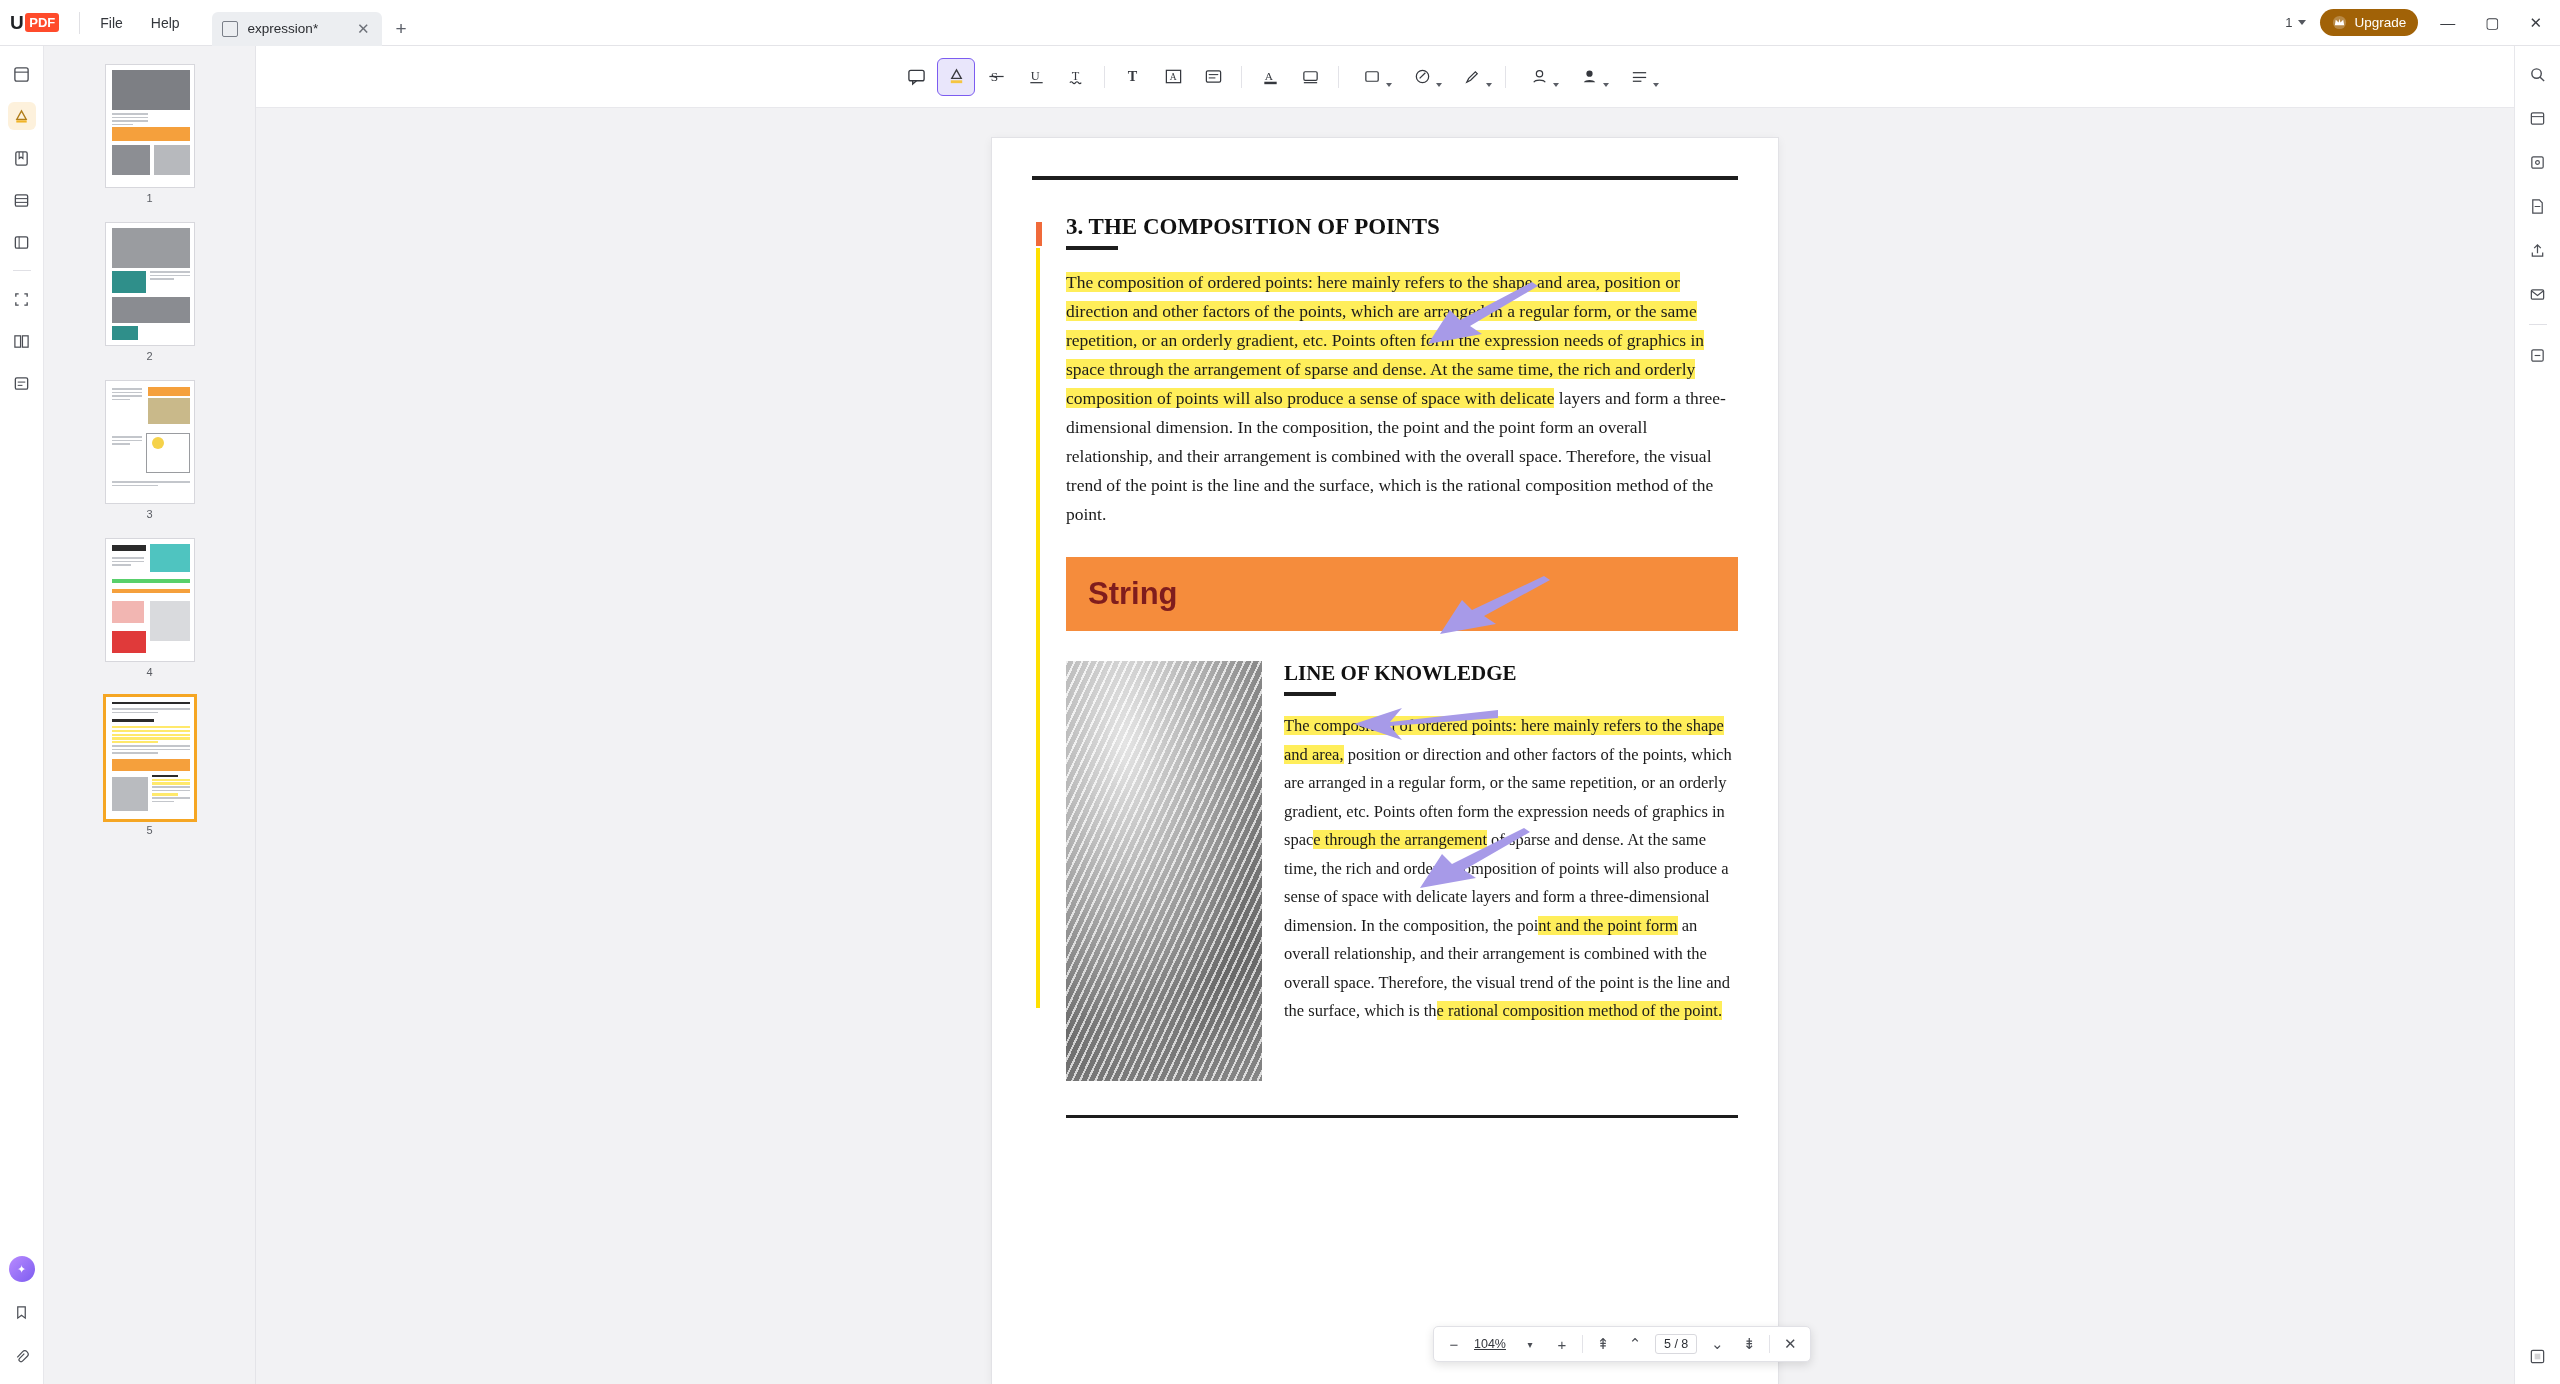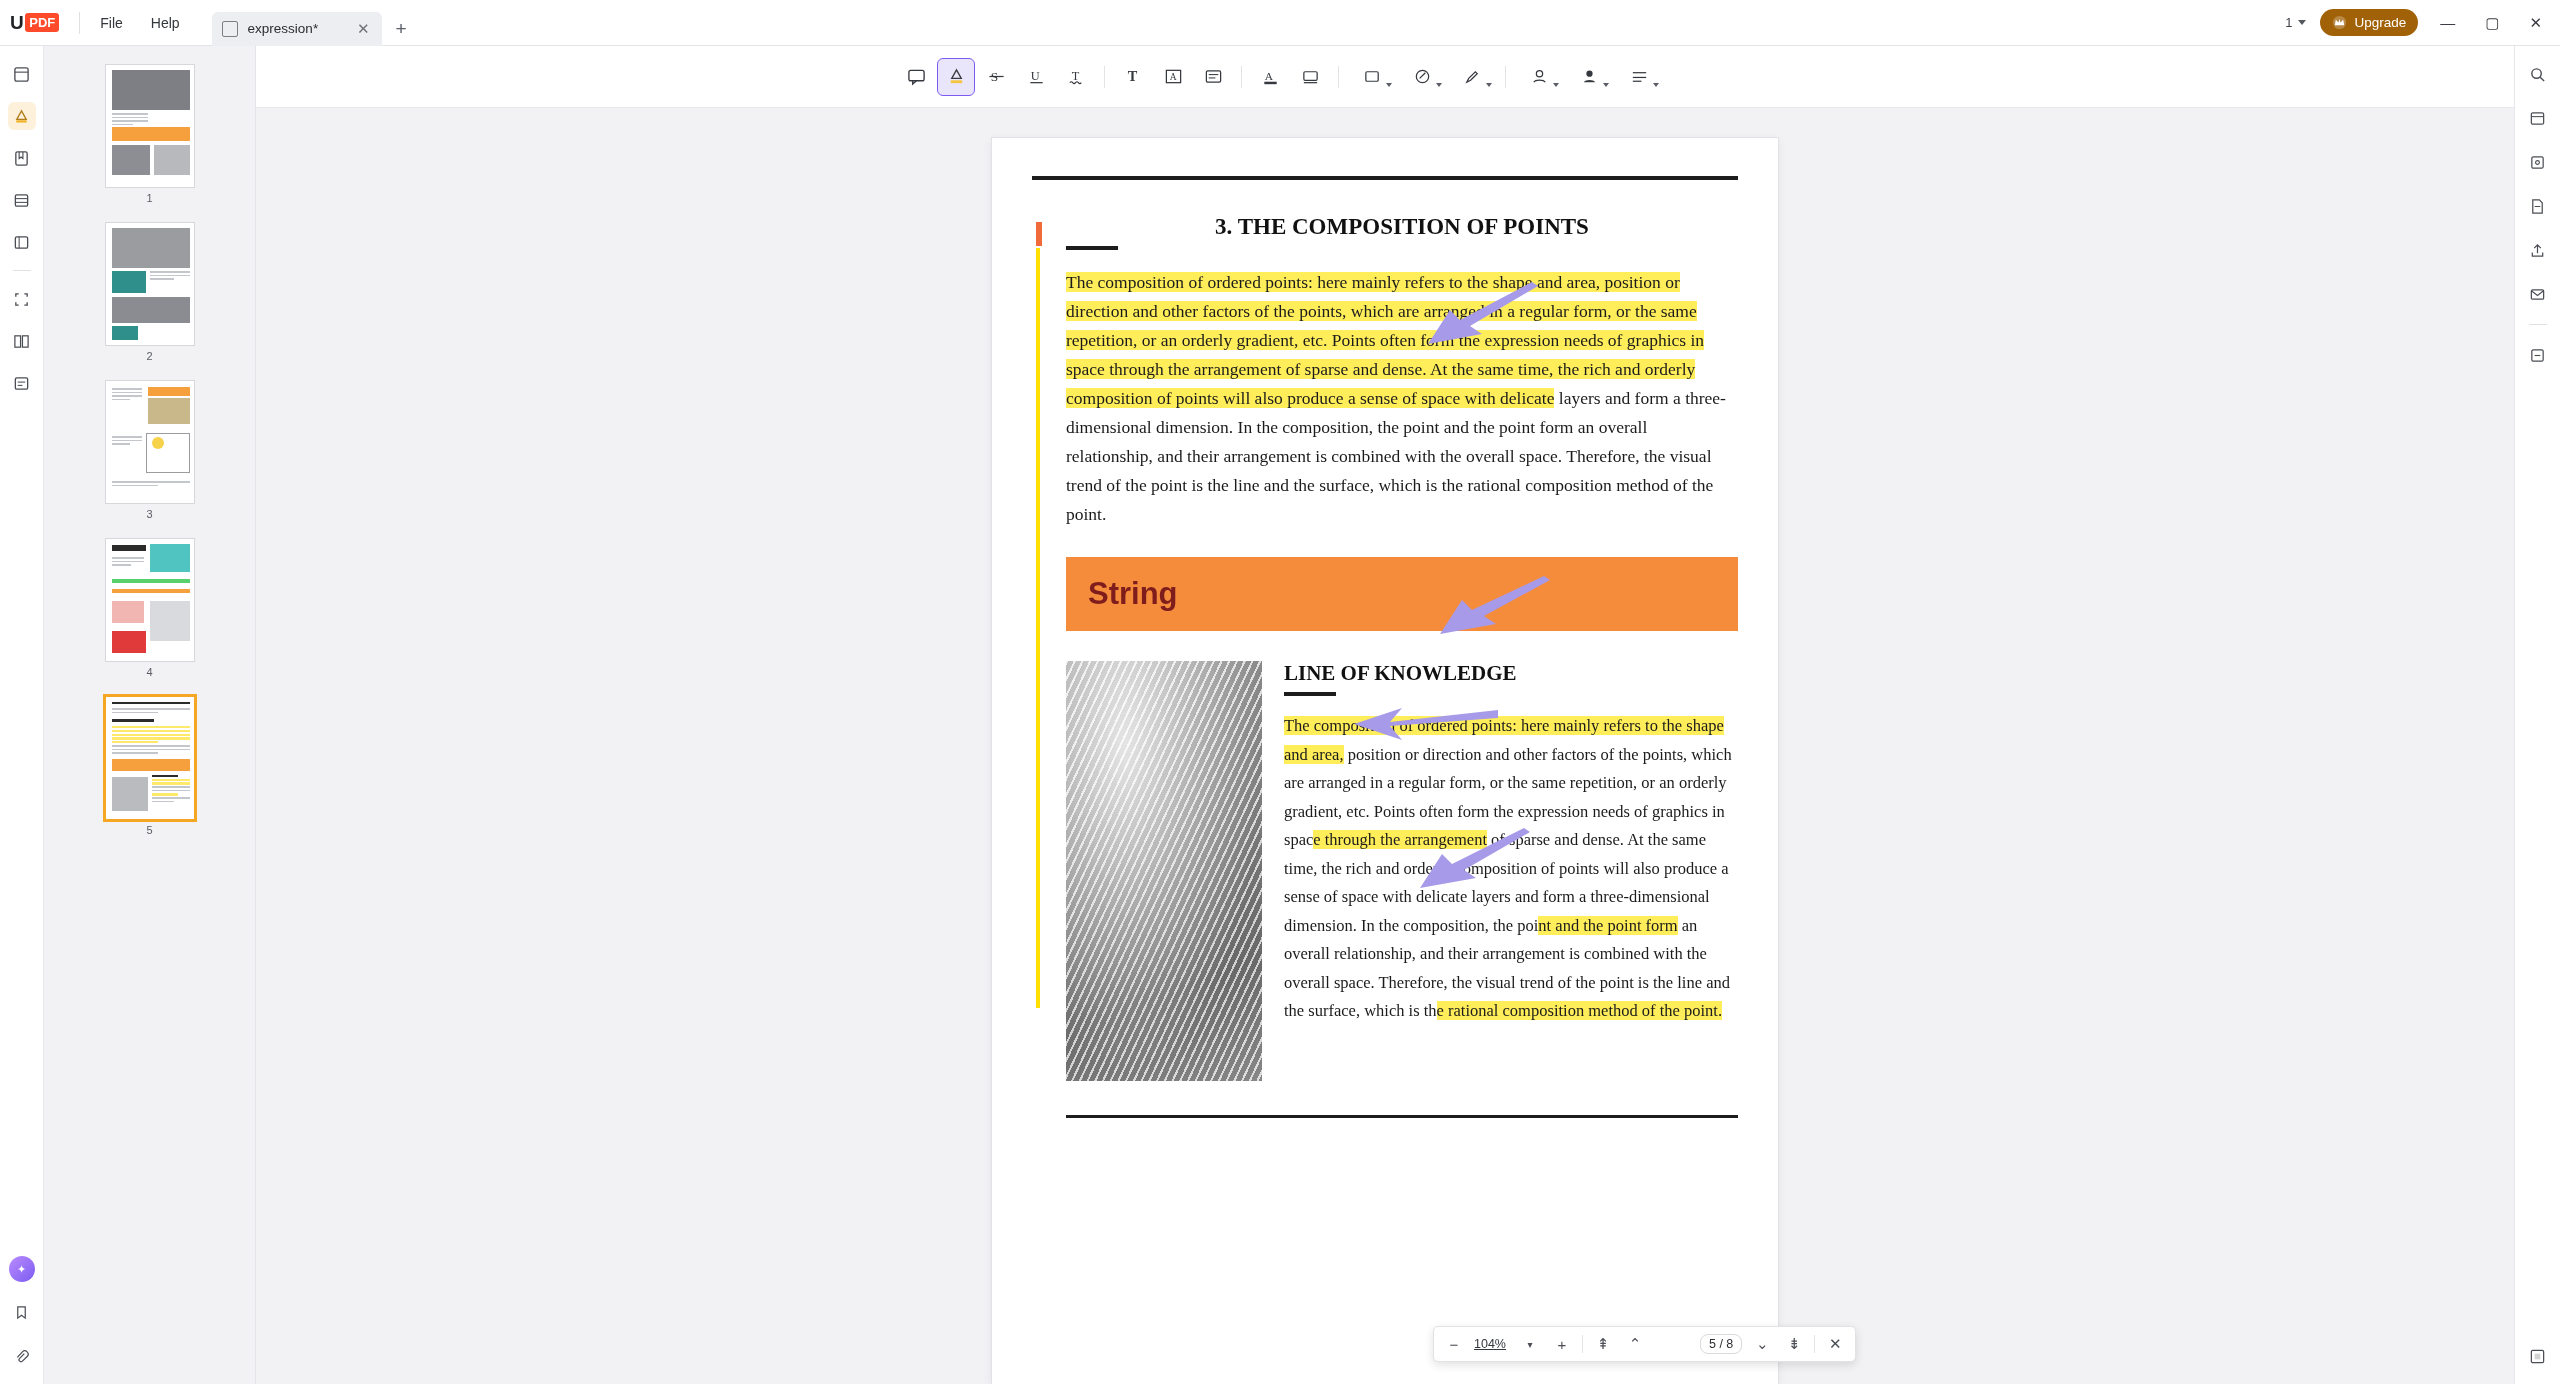--- a/index.html
+++ b/index.html
@@ -128,21 +128,21 @@
     margin-top:30px; padding:28px 40px 40px 40px; position:relative;
   }
   .page .toprule { height:4px; background:#1d1d1d; margin:10px 0 26px 0; }
   .p-body { position:relative; padding-left:34px; }
   .leftbar-orange { position:absolute; left:4px; top:8px; width:6px; height:24px; background:#f06a3a;}
   .leftbar-yellow { position:absolute; left:4px; top:34px; width:4px; height:760px; background:#ffe000;}
   .para {
     font-family:"Liberation Serif", serif; font-size:17.5px; line-height:29px; color:#1b1b1b;
   }
   h2.sec {
-    font-family:"Liberation Serif", serif; font-size:23px; font-weight:bold; margin:34px 0 6px 0; color:#111;text-align:center;
+    font-family:"Liberation Serif", serif; font-size:23px; font-weight:bold; margin:34px 0 6px 0; color:#111;
   }
   .underrule { width:52px; height:4px; background:#1d1d1d; margin-bottom:18px; }
   .hl { background:#ffee5a; }
   .strbanner {
     background:#f58c3c; height:74px; margin:28px 0 30px 0; display:flex; align-items:center; padding-left:22px;
   }
   .strbanner span { font-size:31px; font-weight:bold; color:#7f1d1d; font-family:"Liberation Sans", sans-serif;}
   .twocol { display:flex; gap:22px; }
   .photo {
     width:196px; height:420px; background:linear-gradient(160deg,#e9e9e9,#bdbdbd 40%,#8e8e8e 75%,#d4d4d4);
@@ -169,21 +169,21 @@
   .floatbar {
     position:absolute; left:50%; transform:translateX(-50%); bottom:22px;
     height:36px; background:#fff; border:1px solid #e1e1e6; border-radius:5px;
     box-shadow:0 3px 10px rgba(0,0,0,.12); display:flex; align-items:center;
     padding:0 8px; gap:8px; font-size:13px; color:#34373d; z-index:20;
   }
   .fb-ic { width:24px;height:24px;display:flex;align-items:center;justify-content:center;border-radius:4px;font-size:15px;color:#4a4d54;}
   .zoomval { font-size:12.5px; min-width:36px; text-align:left;text-decoration:underline;}
   .fsep { width:1px;height:18px;background:#e3e3e8;}
   .pagebox {
-    border:1px solid #d9d9de; border-radius:8px; padding:2px 8px; font-size:12.5px; color:#2c2f34;margin-left:45px;
+    border:1px solid #d9d9de; border-radius:3px; padding:2px 8px; font-size:12.5px; color:#2c2f34;
   }
   svg { display:block; }
 </style>
 </head>
 <body>
 
 <div class="topbar">
   <div class="logo">
     <span class="u">U</span>
     <span class="pdf">PDF</span>

